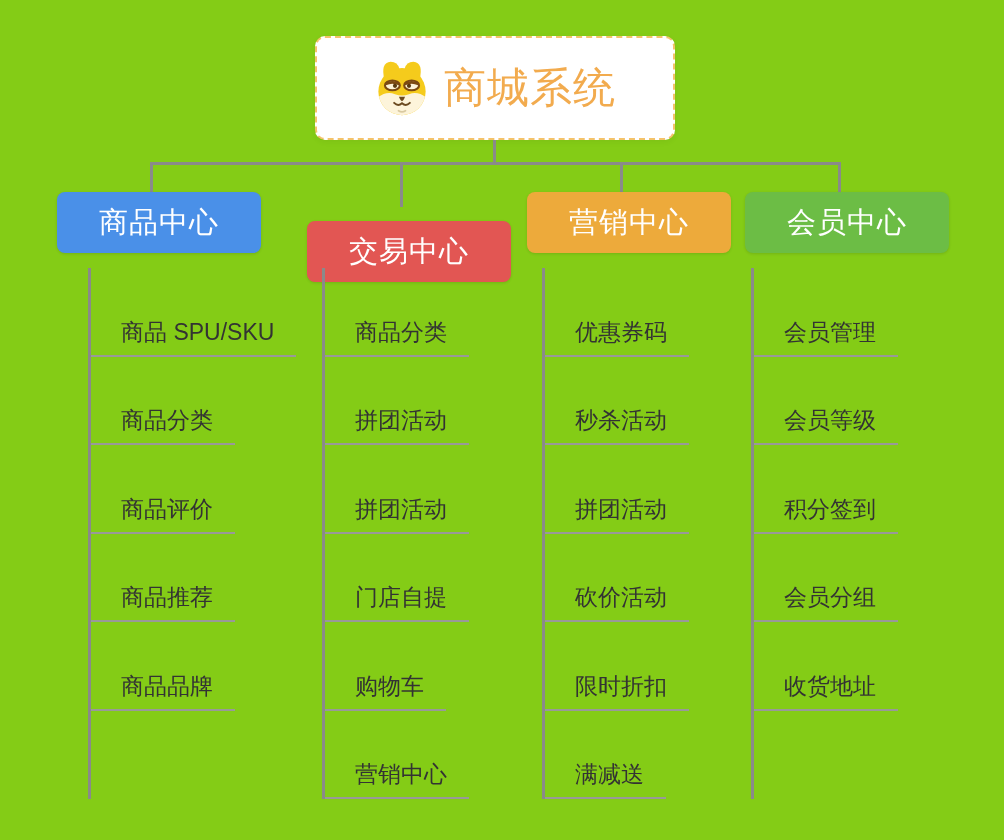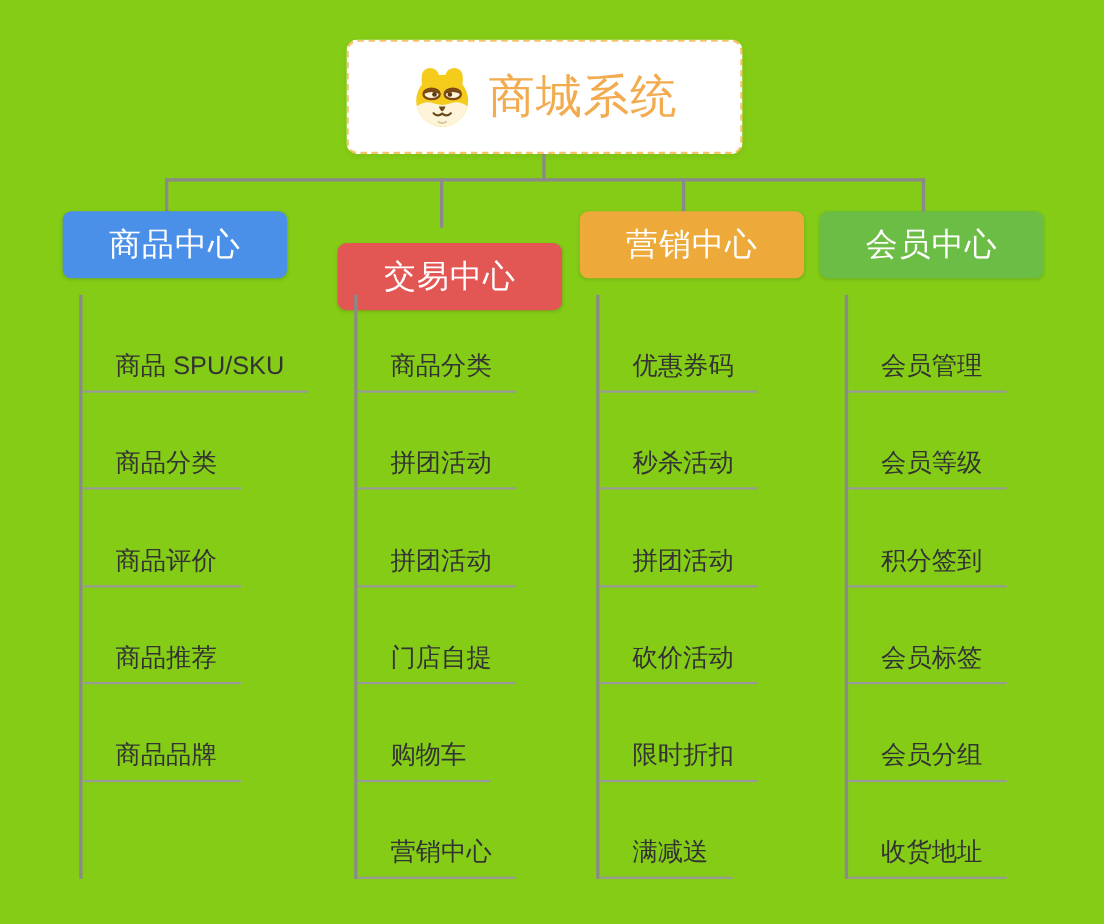--- a/index.html
+++ b/index.html
@@ -127,21 +127,21 @@
       <div class="line" style="left: 493px; top: 140px; width: 3px; height: 25px;"></div>
       <div class="line" style="left: 150px; top: 162px; width: 691px; height: 3px;"></div>
       <div class="line" style="left: 150px; top: 162px; width: 3px; height: 45px;"></div>
       <div class="line" style="left: 400px; top: 162px; width: 3px; height: 45px;"></div>
       <div class="line" style="left: 620px; top: 162px; width: 3px; height: 45px;"></div>
       <div class="line" style="left: 838px; top: 162px; width: 3px; height: 45px;"></div>
     </div>
 
   <div id="branches">
       <div class="branch-box" style="left: 57px; background: rgb(74, 144, 232);">商品中心</div>
-      <div class="branch-col" style="left: 72px; top: 268px; height: 531px;">
+      <div class="branch-col" style="left: 88px; top: 268px; height: 531px;">
         <div class="leaf-slot">
     <span class="leaf-label">商品 SPU/SKU</span>
   </div>
         <div class="leaf-slot">
     <span class="leaf-label">商品分类</span>
   </div>
         <div class="leaf-slot">
     <span class="leaf-label">商品评价</span>
   </div>
         <div class="leaf-slot">
@@ -187,34 +187,31 @@
     <span class="leaf-label">砍价活动</span>
   </div>
         <div class="leaf-slot">
     <span class="leaf-label">限时折扣</span>
   </div>
         <div class="leaf-slot">
     <span class="leaf-label">满减送</span>
   </div>
       </div>
       <div class="branch-box" style="left: 745px; background: rgb(108, 189, 69);">会员中心</div>
-      <div class="branch-col" style="left: 768px; top: 268px; height: 531px;">
+      <div class="branch-col" style="left: 751px; top: 268px; height: 531px;">
         <div class="leaf-slot">
     <span class="leaf-label">会员管理</span>
   </div>
         <div class="leaf-slot">
     <span class="leaf-label">会员等级</span>
   </div>
         <div class="leaf-slot">
     <span class="leaf-label">积分签到</span>
   </div>
         <div class="leaf-slot">
-    <span class="leaf-label">会员标签</span>
-  </div>
-        <div class="leaf-slot">
     <span class="leaf-label">会员分组</span>
   </div>
         <div class="leaf-slot">
     <span class="leaf-label">收货地址</span>
   </div>
       </div>
     </div>
 
 </div>
 

